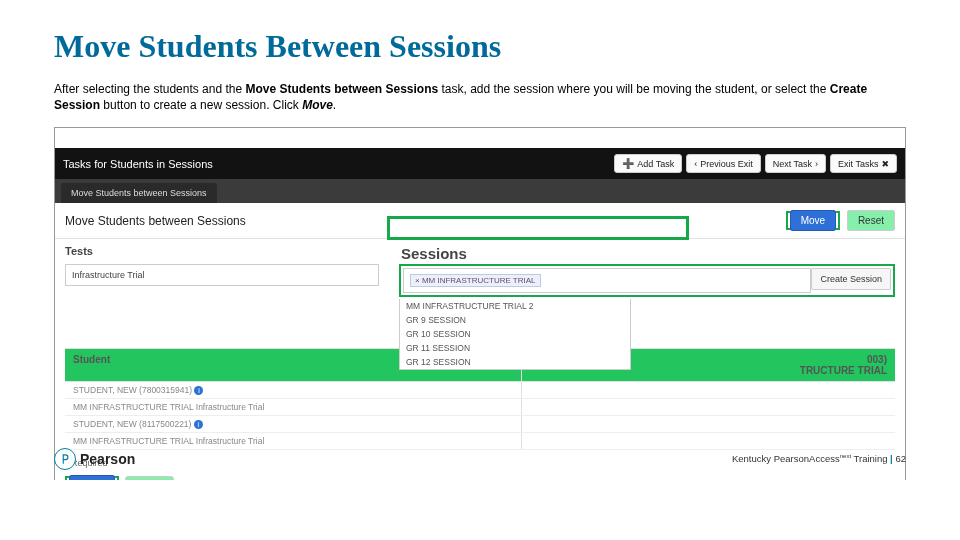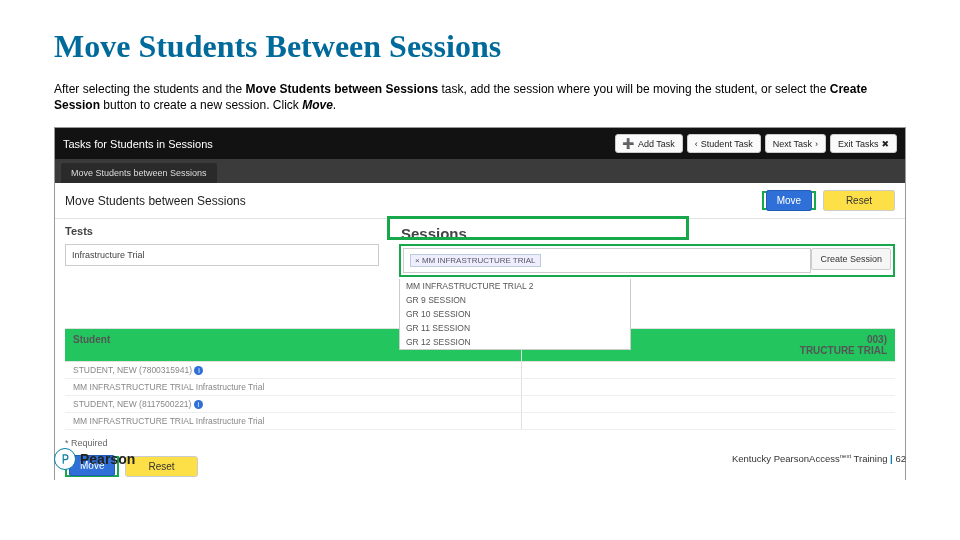--- a/index.html
+++ b/index.html
@@ -3,31 +3,31 @@
 <meta charset="utf-8">
 <style>
   html,body{margin:0;padding:0;font-family:Arial,Helvetica,sans-serif;background:#fff;color:#000;}
   .slide{width:960px;height:480px;position:relative;box-sizing:border-box;padding:28px 54px 0 54px;}
   .title{font-family:"Times New Roman",Times,serif;font-size:32px;font-weight:bold;color:#006a9b;margin:0 0 16px 0;}
   .intro{font-size:12px;line-height:1.35;margin:0 0 14px 0;}
   .intro b{font-weight:bold;}
   .intro i{font-style:italic;font-weight:bold;}
   .shot{border:1px solid #999;position:relative;font-size:10px;color:#333;}
   
-  .bar-black{background:#121212;color:#fff;padding:6px 8px;display:flex;align-items:center;justify-content:space-between;}
+  .bar-black{background:#121212;color:#fff;padding:6px 8px;display:flex;align-items:center;justify-content:space-between;margin-top:20px;}
   .bar-black .lbl{font-size:11px;}
   .taskbtns{display:flex;gap:4px;}
   .btn-w{background:#fafafa;border:1px solid #ccc;border-radius:3px;color:#222;font-size:9px;padding:3px 7px;display:inline-flex;align-items:center;gap:3px;}
   .bar-tab{background:#3b3b3b;padding:0 6px;}
   .tab{display:inline-block;background:#2a2a2a;color:#ddd;font-size:9px;padding:5px 10px;border-radius:2px 2px 0 0;margin-top:4px;}
   
   .sec{background:#fff;border-bottom:1px solid #e2e2e2;padding:8px 10px;display:flex;align-items:center;justify-content:space-between;}
   .sec .secTitle{font-size:12px;color:#222;}
   .btn-blue{background:#2e6fd8;color:#fff;border:1px solid #245cb5;border-radius:3px;font-size:10px;padding:4px 10px;}
-  .btn-grey{background:#fde047;color:#333;border:1px solid #ccc;border-radius:3px;font-size:10px;padding:4px 22px;}
+  .btn-grey{background:#86efac;color:#333;border:1px solid #ccc;border-radius:3px;font-size:10px;padding:4px 10px;}
   .row-labels{display:flex;gap:16px;padding:6px 10px 2px 10px;}
   .colTests{width:320px;font-size:11px;font-weight:bold;color:#444;}
   .colSess{flex:1;font-size:15px;font-weight:bold;color:#444;}
   .row-fields{display:flex;gap:0;padding:0 10px 8px 10px;align-items:flex-start;position:relative;}
   .field{border:1px solid #ccc;background:#fff;font-size:9px;padding:5px 6px;color:#444;text-align:left;}
   .fTests{width:300px;margin-right:20px;}
   .gbox{border:2.5px solid #17a84b;padding:2px;}
   .gbox-inner{display:flex;align-items:flex-start;gap:0;}
   .fSess{flex:1;}
   .tag{display:inline-block;background:#eef;border:1px solid #bcd;font-size:8px;padding:1px 4px;color:#556;}
@@ -69,21 +69,21 @@
 
     <div class="bar-black">
       <span class="lbl">Tasks for Students in Sessions</span>
       <span class="taskbtns">
         <span class="btn-w">
             <b style="font-size:10px;">➕</b>
             <span>Add Task</span>
           </span>
         <span class="btn-w">
             <span>‹</span>
-            <span>Student Task</span>
+            <span>Previous Exit</span>
           </span>
         <span class="btn-w">
             <span>Next Task</span>
             <span>›</span>
           </span>
         <span class="btn-w">
             <span>Exit Tasks</span>
             <span>✖</span>
           </span>
       </span>

